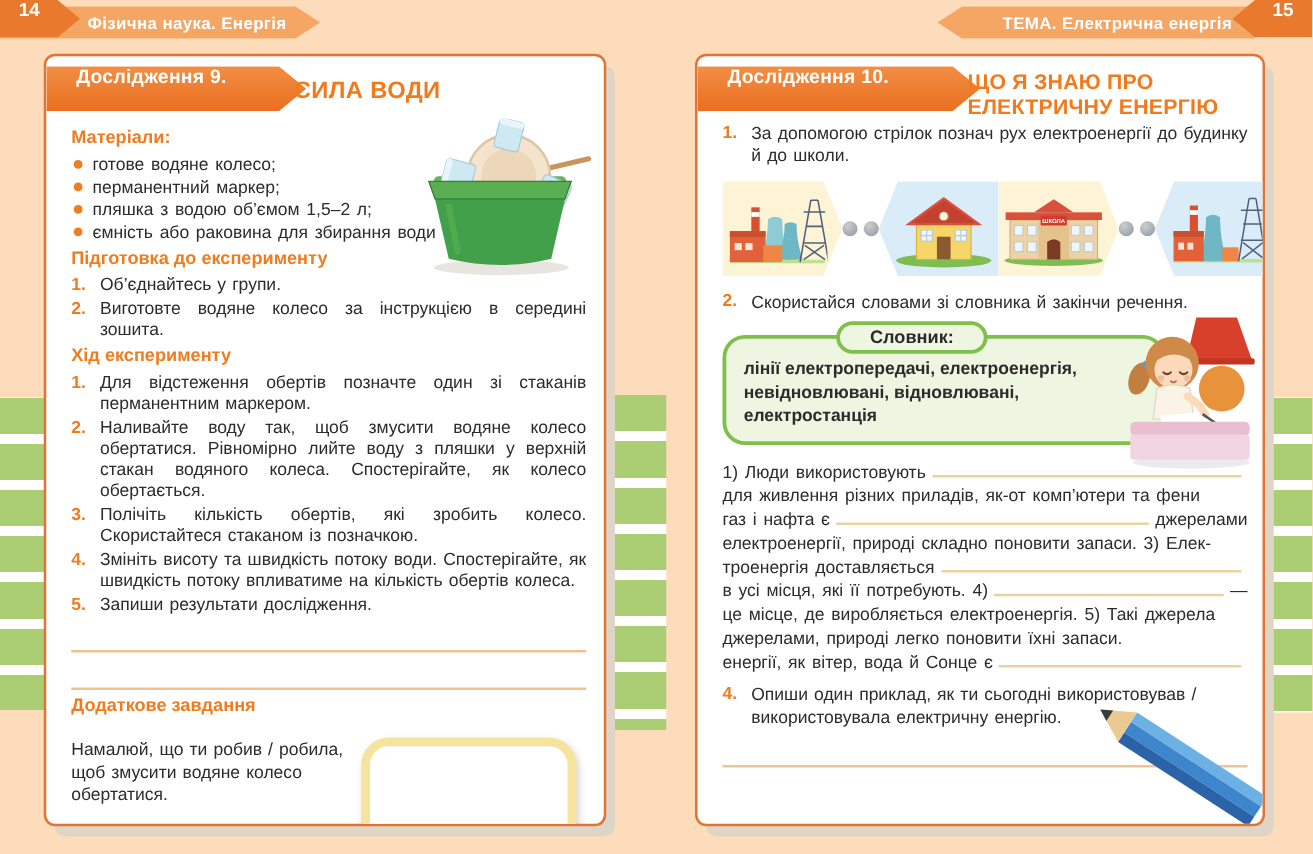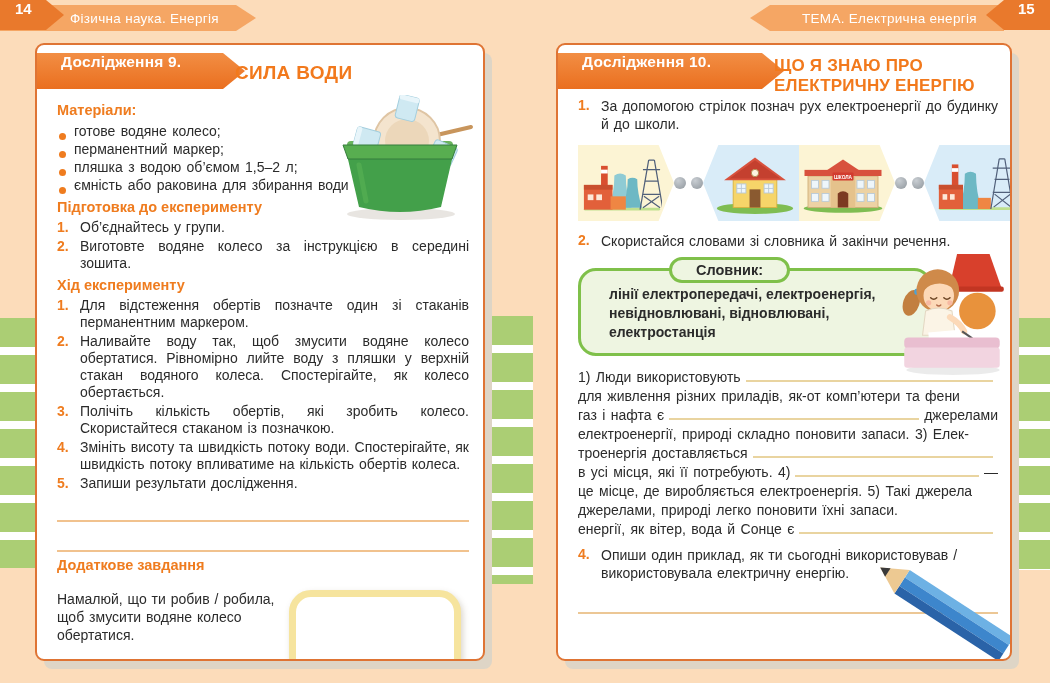--- a/index.html
+++ b/index.html
@@ -11,21 +11,21 @@
   }
   
   .stripes{position:absolute;z-index:0;
     background:repeating-linear-gradient(180deg,#abce74 0 29px,#ffffff 29px 37px);}
   .stripes-left{left:0;top:318px;width:36px;height:250px}
   .stripes-mid{left:488px;top:316px;width:45px;height:268px}
   .stripes-right{left:1014px;top:318px;width:36px;height:252px}
 
   
   .band{position:absolute;top:5px;height:26px;z-index:2;display:flex;align-items:center;
-    background:#f5a664;color:#fff;font-weight:normal;font-size:13.5px;letter-spacing:.3px}
+    background:#f5a664;color:#fff;font-weight:bold;font-size:13.5px;letter-spacing:.3px}
   .band-l{left:0;width:256px;padding:0;
     clip-path:polygon(0 0,calc(100% - 20px) 0,100% 50%,calc(100% - 20px) 100%,0 100%)}
   .band-l .band-label{margin-left:70px}
   .band-r{right:46px;width:254px;
     clip-path:polygon(20px 0,100% 0,100% 100%,20px 100%,0 50%)}
   .band-r .band-label{margin-left:52px}
   .pgblock{position:absolute;top:0;height:30px;z-index:3;background:#e9792c;color:#fff;
     font-weight:bold;font-size:15px;display:flex;}
   .pgblock-l{left:0;width:64px;clip-path:polygon(0 0,46px 0,64px 50%,46px 100%,0 100%)}
   .pgblock-l span{margin-left:15px}
@@ -47,21 +47,21 @@
   .ribbon-10{width:202px}
   .card-title{position:absolute;color:#f2791c;font-weight:bold}
   .title-left{left:198px;top:17px;font-size:19px;letter-spacing:.3px}
   .title-right{left:216px;top:11px;font-size:17px;line-height:20px;letter-spacing:.2px}
 
   .content{position:absolute;left:20px;right:14px;top:52px;bottom:6px;font-size:14px}
   .content-right{right:12px}
 
   
   .sec-h{color:#ef7c1f;font-weight:bold;font-size:14.5px;line-height:17px;margin:5px 0 3px}
-  .bullet-item{display:flex;align-items:flex-end;line-height:18px;word-spacing:1.5px}
+  .bullet-item{display:flex;align-items:flex-start;line-height:18px;word-spacing:1.5px}
   .bdot{width:7px;height:7px;border-radius:50%;background:#ef7c1f;margin:6px 8px 0 2px;flex:none}
   .step,.task{display:flex;margin-bottom:2px}
   .snum{color:#ef7c1f;font-weight:bold;width:23px;flex:none;line-height:17px}
   .stext{flex:1;line-height:17px;text-align:justify;word-spacing:1px}
   .task .stext{line-height:18px}
   .write-line{border-bottom:2px solid #f1c28e;height:23px;margin-top:5px}
   .wl-right{border-bottom-color:#ecc795;height:24px;margin-top:6px}
 
   .extra-row{position:relative;min-height:84px;margin-top:16px}
   .extra-text{width:244px;line-height:18px;word-spacing:1px}
@@ -73,21 +73,21 @@
   .tiles-row{display:flex;align-items:center;justify-content:space-between;margin:11px 0 10px;height:78px}
   .tile{height:76px;flex:none;display:flex;align-items:center;justify-content:center}
   .tile-yellow{width:88px;background:#fcf4d4;clip-path:polygon(0 0,84% 0,100% 50%,84% 100%,0 100%);padding-right:8px}
   .tile-blue{width:88px;background:#d9ecf8;clip-path:polygon(16% 0,100% 0,100% 100%,16% 100%,0 50%);padding-left:8px}
   .dots{display:flex;gap:5px;flex:none}
   .dot{width:12px;height:12px;border-radius:50%;
     background:radial-gradient(circle at 35% 30%,#c9ced3,#8f969c)}
 
   .dict-row{position:relative;margin-top:18px;padding-right:66px}
   .dict-box{position:relative;border:3px solid #7fc04a;background:#eef5e1;border-radius:18px;
-    padding:14px 28px 8px;min-height:60px}
+    padding:14px 14px 8px;min-height:60px}
   .dict-pill{position:absolute;top:-14px;left:88px;background:#eef5e1;border:3px solid #7fc04a;
     border-radius:999px;padding:2px 24px;font-weight:bold;font-size:14.5px}
   .dict-words{font-weight:bold;line-height:19px;max-width:310px}
   .girl-ill{position:absolute;right:-8px;top:-20px;width:106px;height:128px}
 
   .sentences{margin-top:12px}
   .sent-line{display:flex;align-items:flex-start;line-height:19px;word-spacing:1.5px}
   .spre,.spost{white-space:nowrap}
   .task4{margin-top:7px}
   .pencil-ill{position:absolute;right:-14px;bottom:-10px;width:160px;height:120px;z-index:4}

